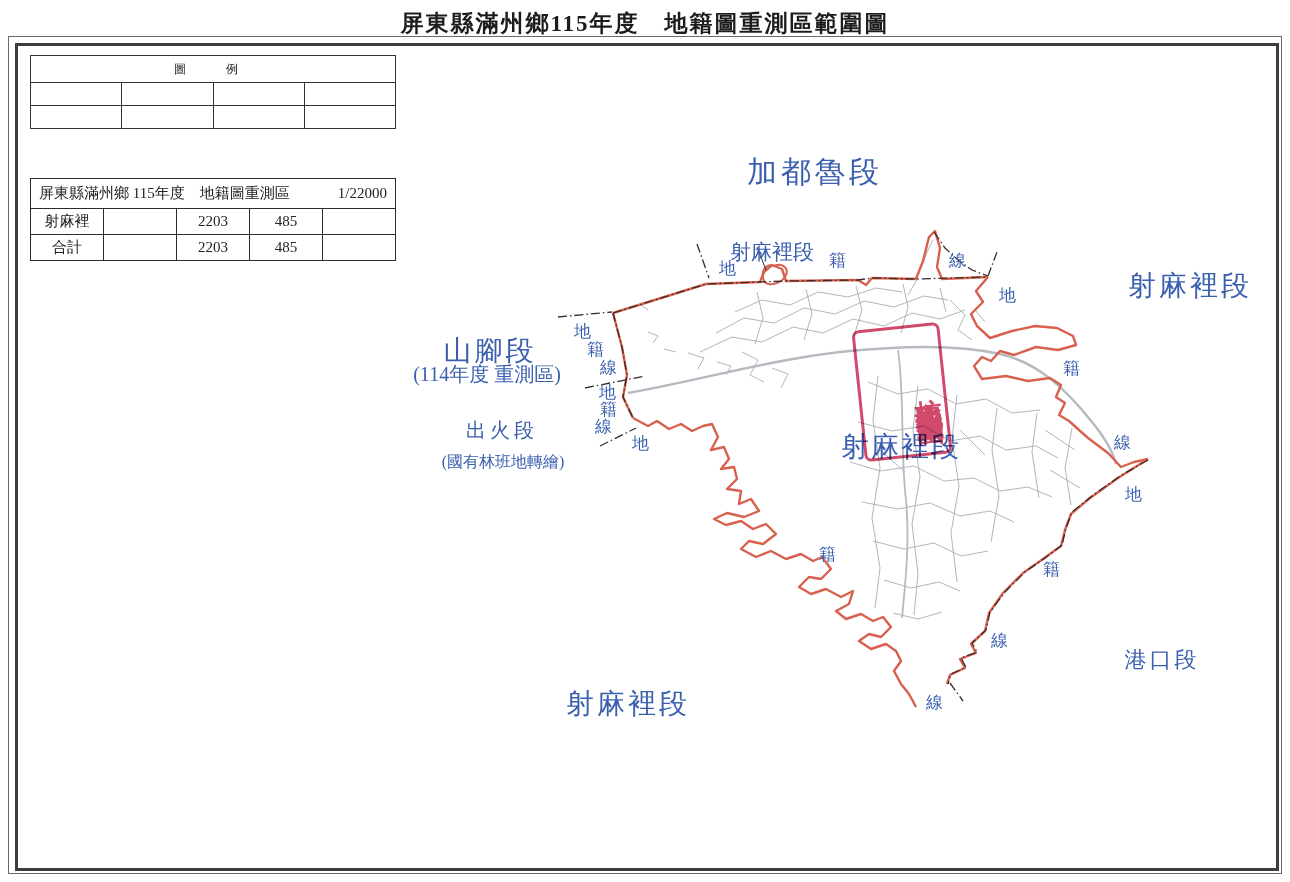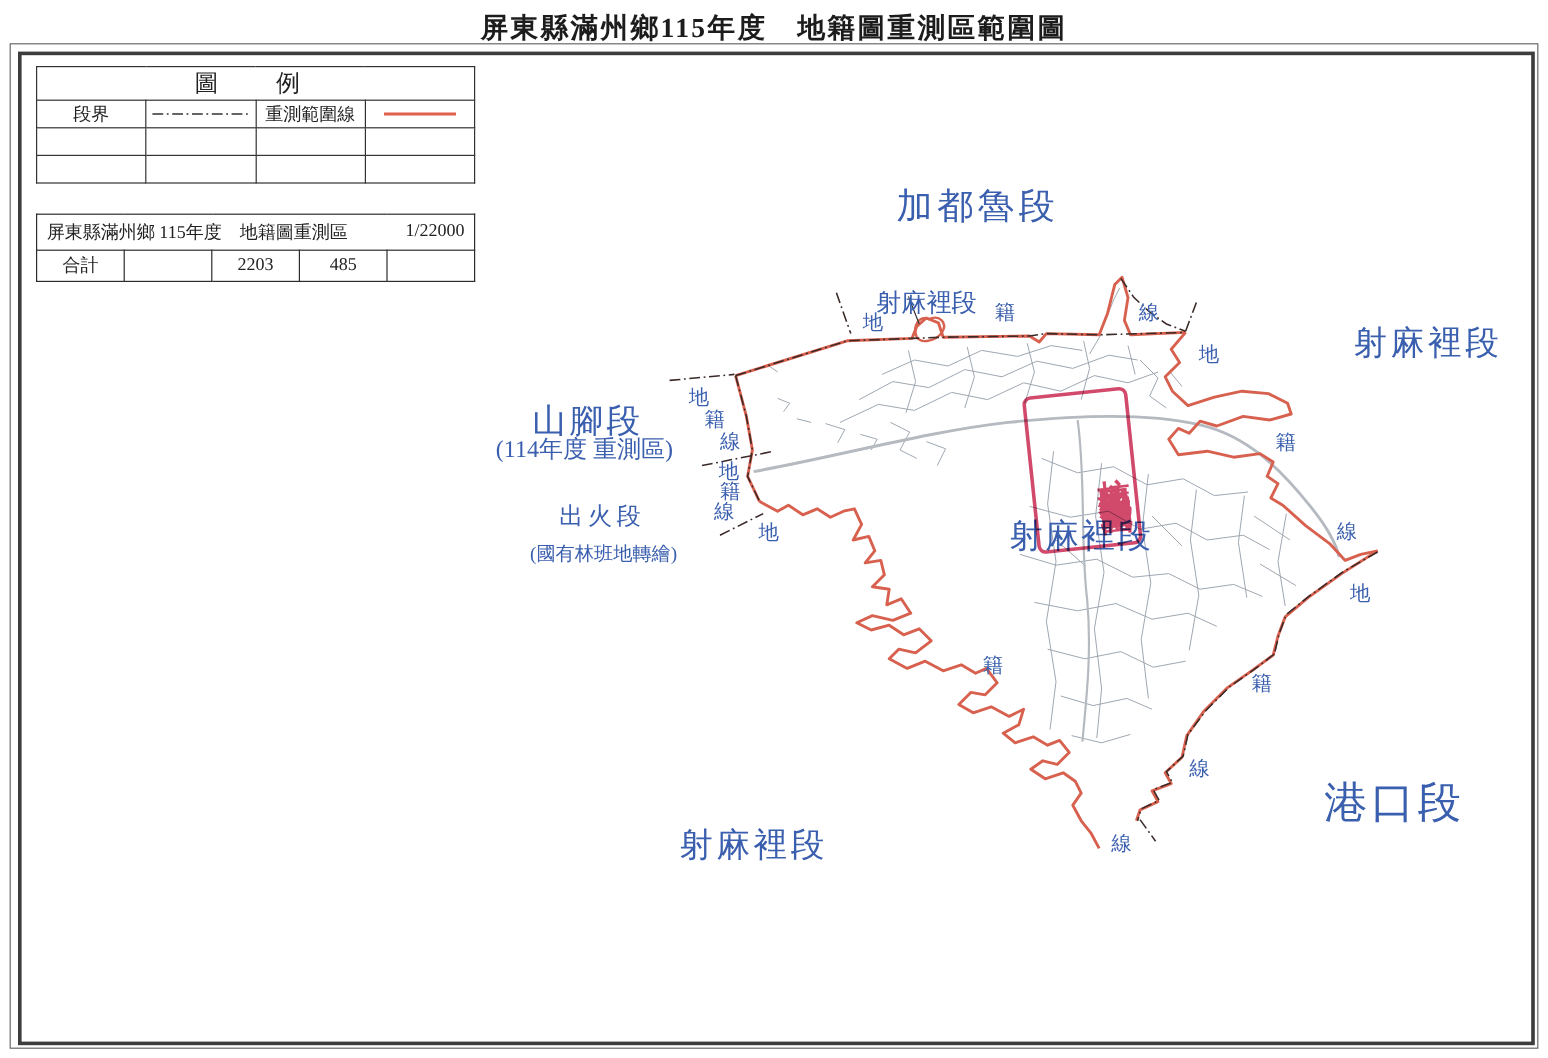--- a/index.html
+++ b/index.html
@@ -12,21 +12,21 @@
     font-size:23px;font-weight:600;color:#1c1c1c;letter-spacing:2px;
   }
   .outer-frame{position:absolute;left:8px;top:36px;width:1272px;height:836px;border:1px solid #6a6a6a;}
   .inner-frame{position:absolute;left:15px;top:43px;width:1258px;height:822px;border:3px solid #3d3d3d;}
 
   
   table{border-collapse:collapse;}
   .legend{position:absolute;left:30px;top:55px;width:366px;background:#fff;
     font-size:15px;color:#222;table-layout:fixed;}
   .legend td{border:1.5px solid #333;height:22px;text-align:center;padding:0;}
-  .legend .hdr{height:26px;font-size:20px;letter-spacing:14px;}
+  .legend .hdr{height:26px;font-size:12px;letter-spacing:14px;}
   .line-sample{display:inline-block;vertical-align:middle;}
 
   
   .info{position:absolute;left:30px;top:178px;width:366px;background:#fff;
     font-size:15px;color:#222;table-layout:fixed;}
   .info td{border:1.4px solid #2c2c2c;height:25px;text-align:center;padding:0;}
   .info .t-hdr{height:29px;}
   .info .t-hdr .wrap{display:flex;justify-content:space-between;align-items:center;padding:0 8px;}
   .unit{font-size:10px;}
 
@@ -54,34 +54,20 @@
 <div class="inner-frame"></div>
 
 <div class="page-title">屏東縣滿州鄉115年度　地籍圖重測區範圍圖</div>
 
 <table class="legend">
   <tbody>
       <tr>
         <td colspan="4" class="hdr">圖　例</td>
       </tr>
   <tr>
-    <td style="width:92px">段界</td>
-    <td style="width:96px">
-      <svg class="line-sample" width="84" height="6">
-        <line x1="2" y1="3" x2="82" y2="3" stroke="#333" stroke-width="1.4" stroke-dasharray="9 3 1.5 3"></line>
-      </svg>
-    </td>
-    <td style="width:104px">重測範圍線</td>
-    <td style="width:74px">
-      <svg class="line-sample" width="64" height="6">
-        <line x1="2" y1="3" x2="62" y2="3" stroke="#e0604e" stroke-width="2.6"></line>
-      </svg>
-    </td>
-  </tr>
-  <tr>
         <td></td>
         <td></td>
         <td></td>
         <td></td>
       </tr>
   <tr>
         <td></td>
         <td></td>
         <td></td>
         <td></td>
@@ -91,20 +77,27 @@
 
 <table class="info">
   <tbody>
       <tr>
     <td colspan="5" class="t-hdr">
       <div class="wrap">
         <span>屏東縣滿州鄉 115年度　地籍圖重測區</span>
         <span>1/22000</span>
       </div>
     </td>
+  </tr>
+  <tr>
+    <td>射麻裡</td>
+    <td></td>
+    <td>2203</td>
+    <td>485</td>
+    <td></td>
   </tr>
   <tr>
     <td>合計</td>
     <td></td>
     <td>2203</td>
     <td>485</td>
     <td></td>
   </tr>
 </tbody>
   </table>
@@ -184,21 +177,21 @@
 
 <div class="lbl" style="left:815px;top:140px;font-size:30px;letter-spacing:4px;">加都魯段</div>
 <div class="lbl" style="left:772px;top:226px;font-size:21px;">射麻裡段</div>
 <div class="lbl" style="left:1190px;top:255px;font-size:28px;letter-spacing:3px;">射麻裡段</div>
 <div class="lbl" style="left:490px;top:320px;font-size:28px;letter-spacing:3px;">山腳段</div>
 <div class="lbl" style="left:487px;top:349px;font-size:20px;">(114年度 重測區)</div>
 <div class="lbl" style="left:502px;top:405px;font-size:20px;letter-spacing:4px;">出火段</div>
 <div class="lbl" style="left:503px;top:440px;font-size:16px;">(國有林班地轉繪)</div>
 <div class="lbl" style="left:901px;top:416px;font-size:28px;letter-spacing:2px;">射麻裡段</div>
 <div class="lbl" style="left:628px;top:673px;font-size:28px;letter-spacing:3px;">射麻裡段</div>
-<div class="lbl" style="left:1162px;top:633px;font-size:36px;letter-spacing:3px;">港口段</div>
+<div class="lbl" style="left:1162px;top:633px;font-size:22px;letter-spacing:3px;">港口段</div>
 
 <span class="bchar" style="left:719px;top:257px;">地</span>
 <span class="bchar" style="left:829px;top:249px;">籍</span>
 <span class="bchar" style="left:949px;top:249px;">線</span>
 <span class="bchar" style="left:999px;top:284px;">地</span>
 <span class="bchar" style="left:1063px;top:357px;">籍</span>
 <span class="bchar" style="left:1114px;top:431px;">線</span>
 <span class="bchar" style="left:1125px;top:483px;">地</span>
 <span class="bchar" style="left:574px;top:320px;">地</span>
 <span class="bchar" style="left:587px;top:338px;">籍</span>

